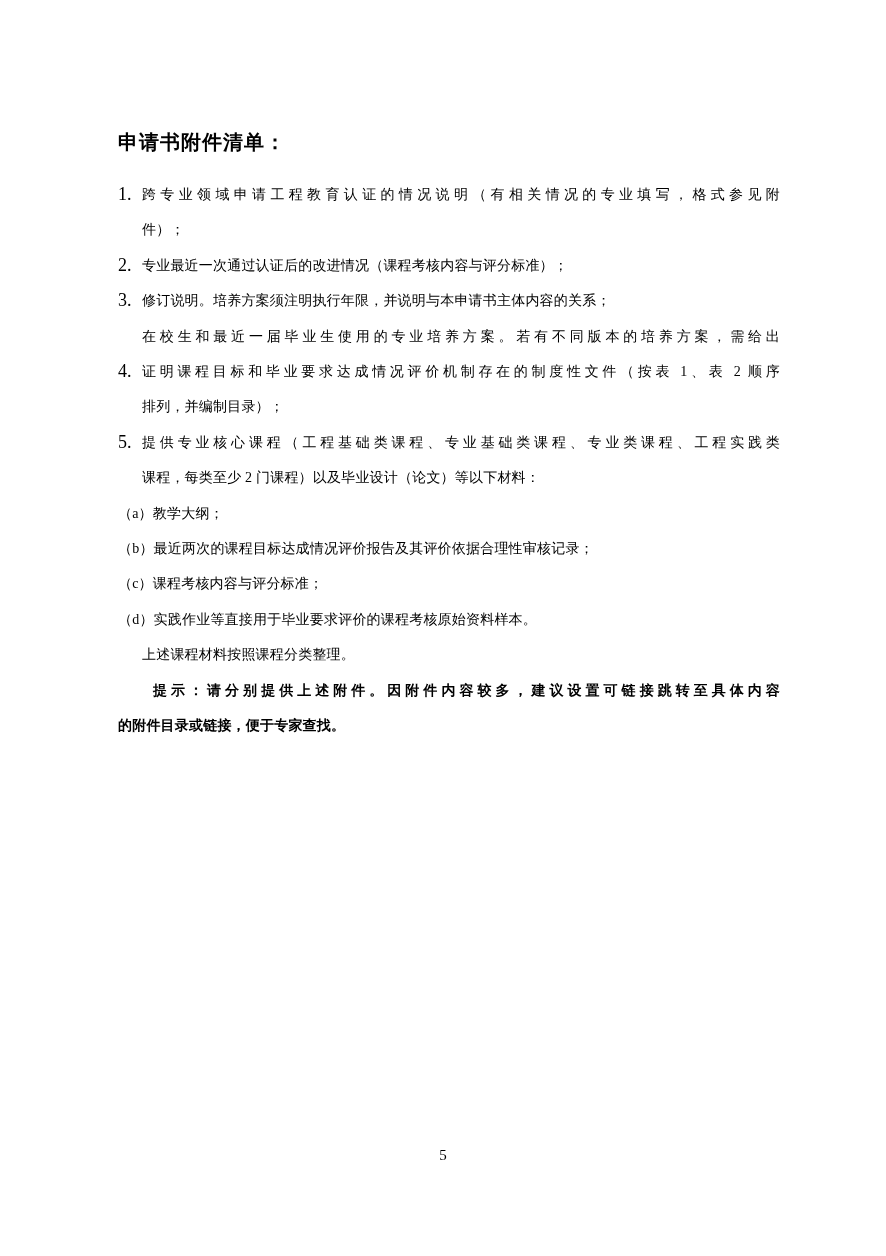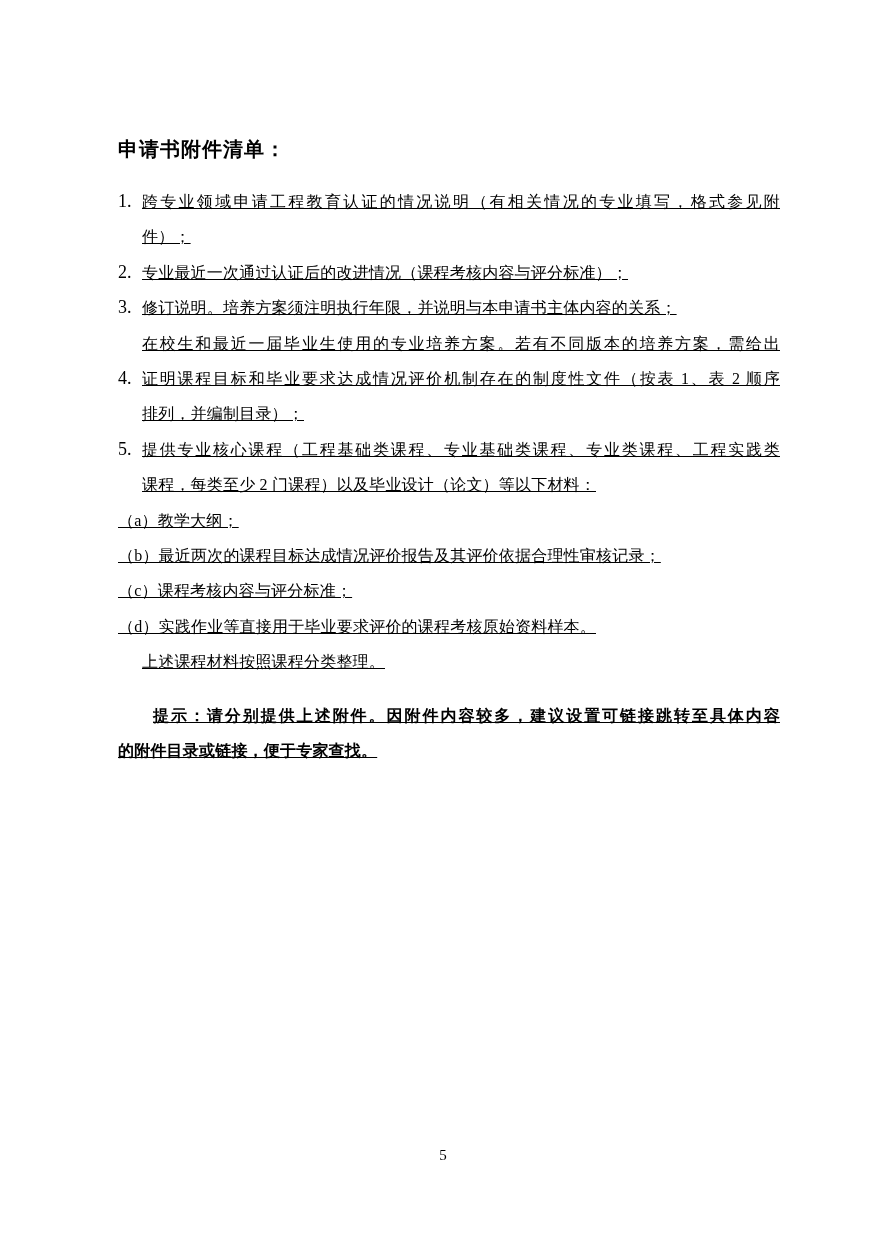--- a/index.html
+++ b/index.html
@@ -14,43 +14,42 @@
   .doc {
     position:absolute;
     left:118px; top:131px;
     width:662px;
   }
   .doc-heading {
     font-family:"Liberation Sans","DejaVu Sans",sans-serif;
     font-weight:bold;
     font-size:20px;
     line-height:22px;
-    margin:7px 0 24px 0;
+    margin:0 0 24px 0;
     letter-spacing:1px;
   }
   .item { display:flex; align-items:flex-start; }
   .item-num {
     flex:0 0 24px;
     font-size:18px;
     line-height:35.4px;
   }
   .item-lines { flex:1 1 auto; min-width:0; }
   .ln {
-    font-size:16px;
+    font-size:14px;
     line-height:35.4px;
     letter-spacing:0.2px;
-    text-decoration:underline;
   }
   .ln.fill {
     text-align:justify;
     text-align-last:justify;
   }
   .sub-item { }
   .note-line { margin-left:24px; }
-  .tip { margin-top:18px; }
+  .tip { margin-top:0; }
   .tip .ln {
     font-family:"Liberation Sans","DejaVu Sans",sans-serif;
     font-weight:bold;
     letter-spacing:0.2px;
   }
   .tip .ln.indent { padding-left:35px; }
   .page-number {
     position:absolute;
     left:0; right:0; top:1146px;
     text-align:center;

